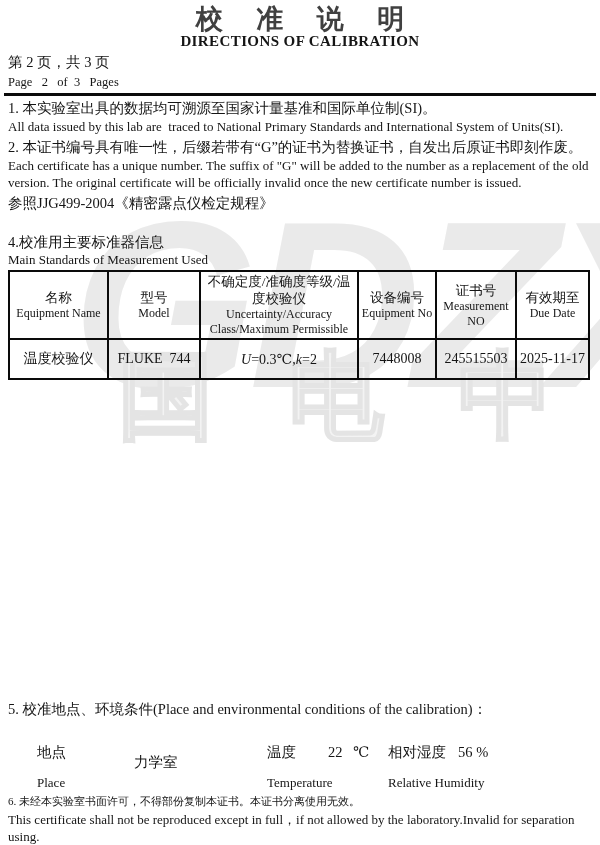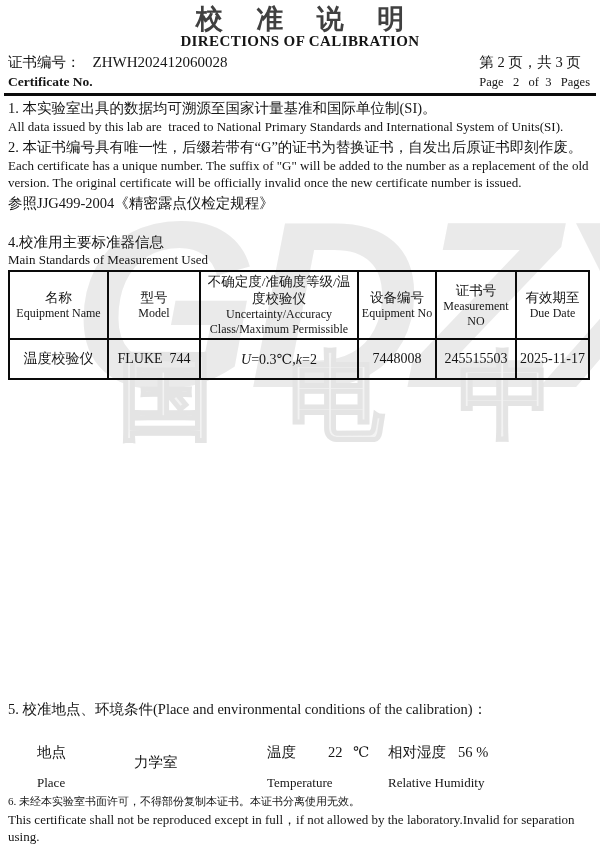--- a/index.html
+++ b/index.html
@@ -87,26 +87,20 @@
     <div class="wm-text">GDZX</div>
     <div class="wm-sub">国电中星</div>
   </div>
 
   <div class="content">
 
     <div class="title">校 准 说 明</div>
     <div class="subtitle">DIRECTIONS OF CALIBRATION</div>
 
     <div class="cert-row">
-      <div>
-        <div class="cert-cn-line">
-          <span>证书编号：</span><span class="cert-no">ZHWH202412060028</span>
-        </div>
-        <div class="cert-en">Certificate No.</div>
-      </div>
       <div class="cert-right">
         <div>第 2 页，共 3 页</div>
         <div class="page-en">Page   2   of  3   Pages</div>
       </div>
     </div>
 
     <div class="rule"></div>
 
     <div class="note">
       <div class="note-cn">1. 本实验室出具的数据均可溯源至国家计量基准和国际单位制(SI)。</div>

